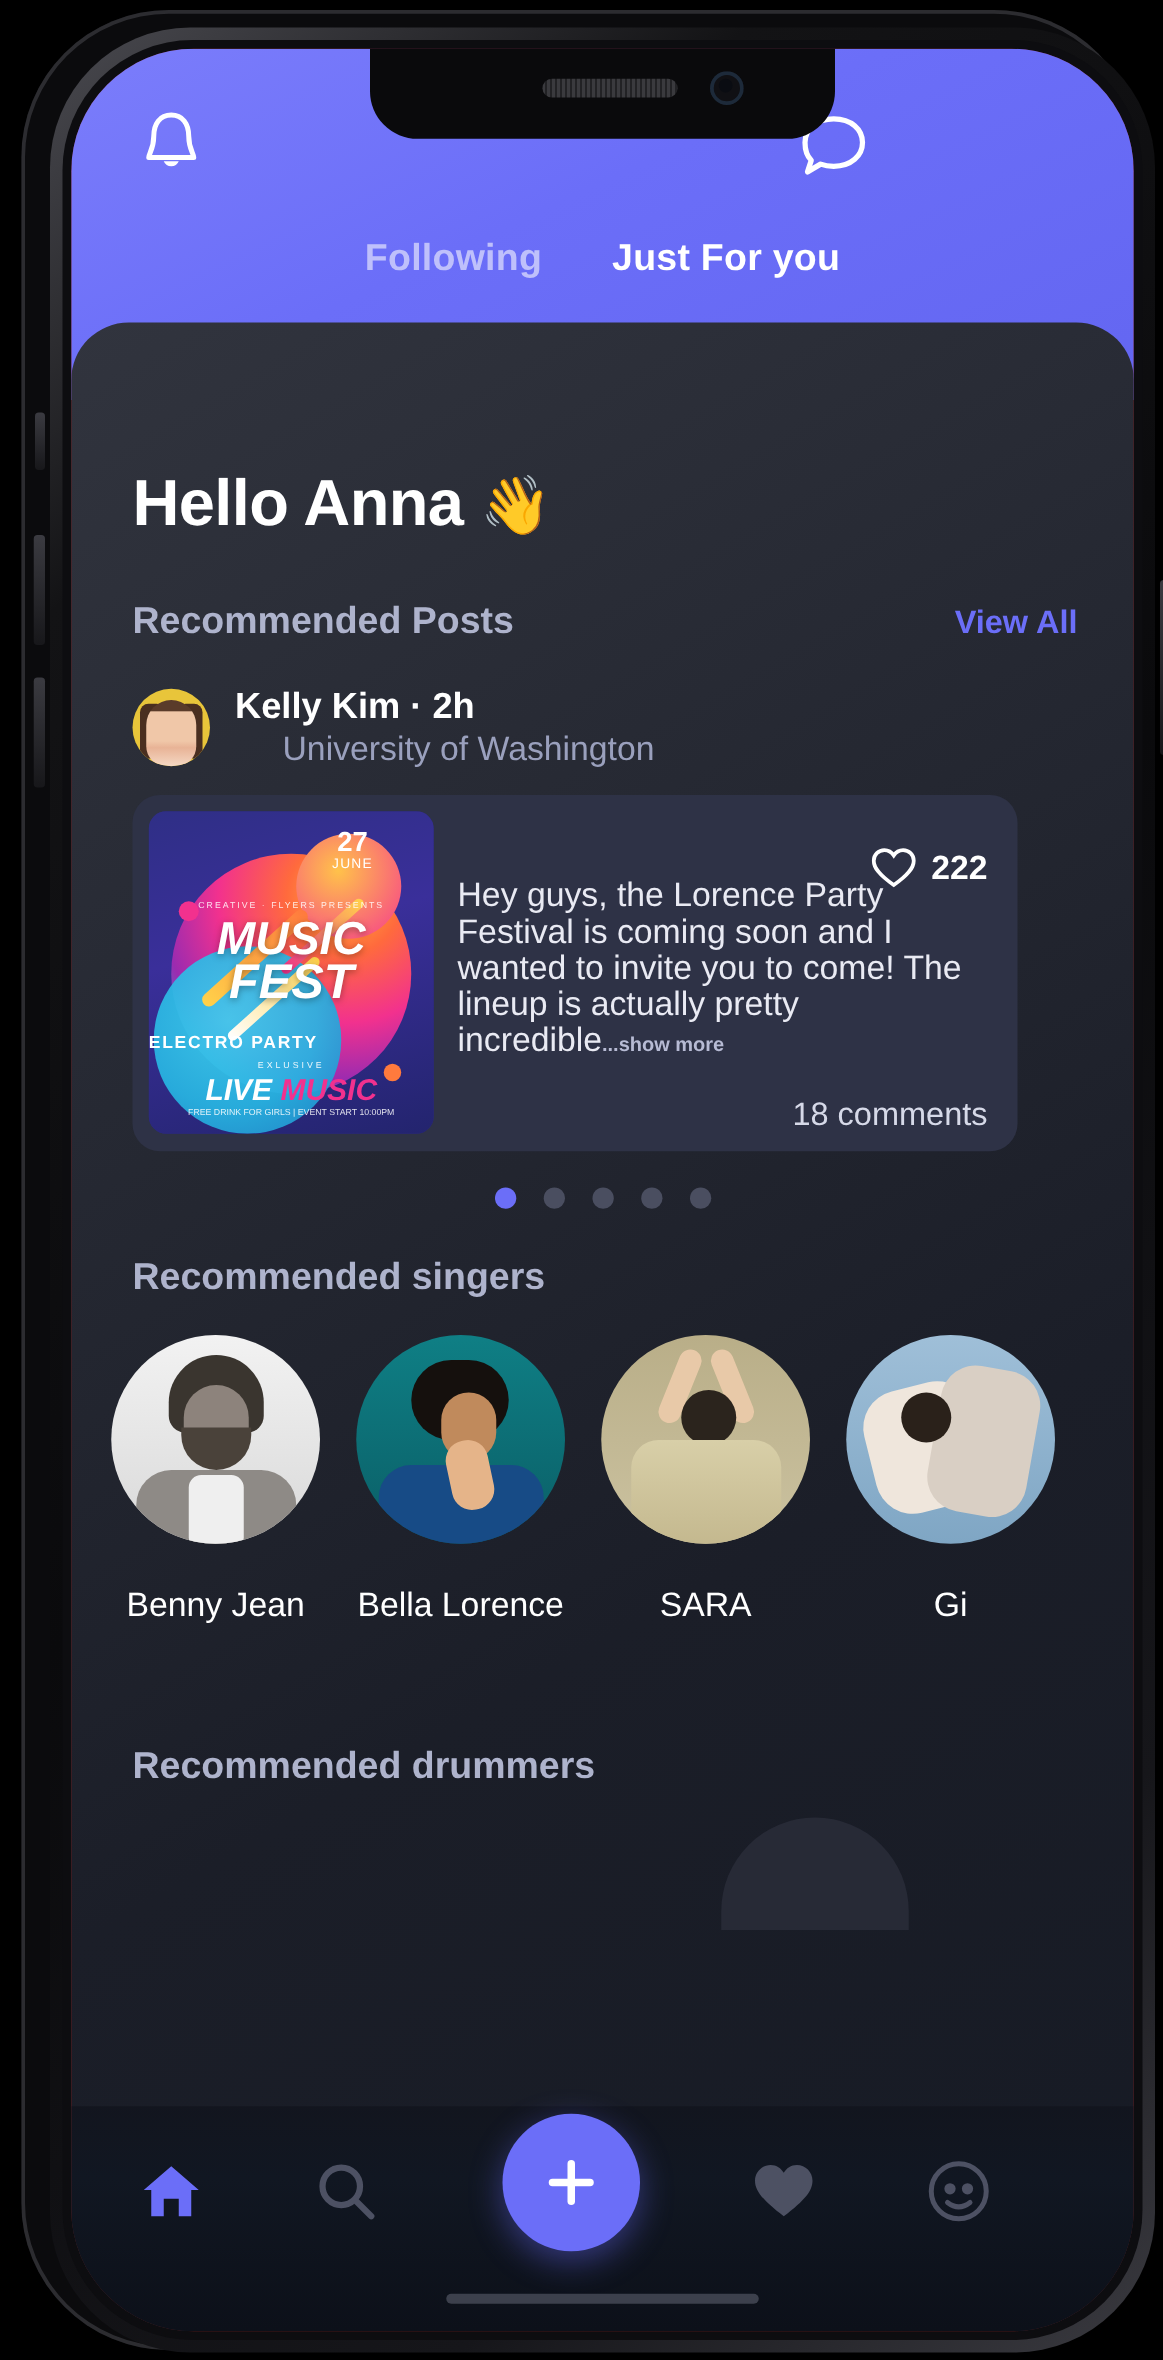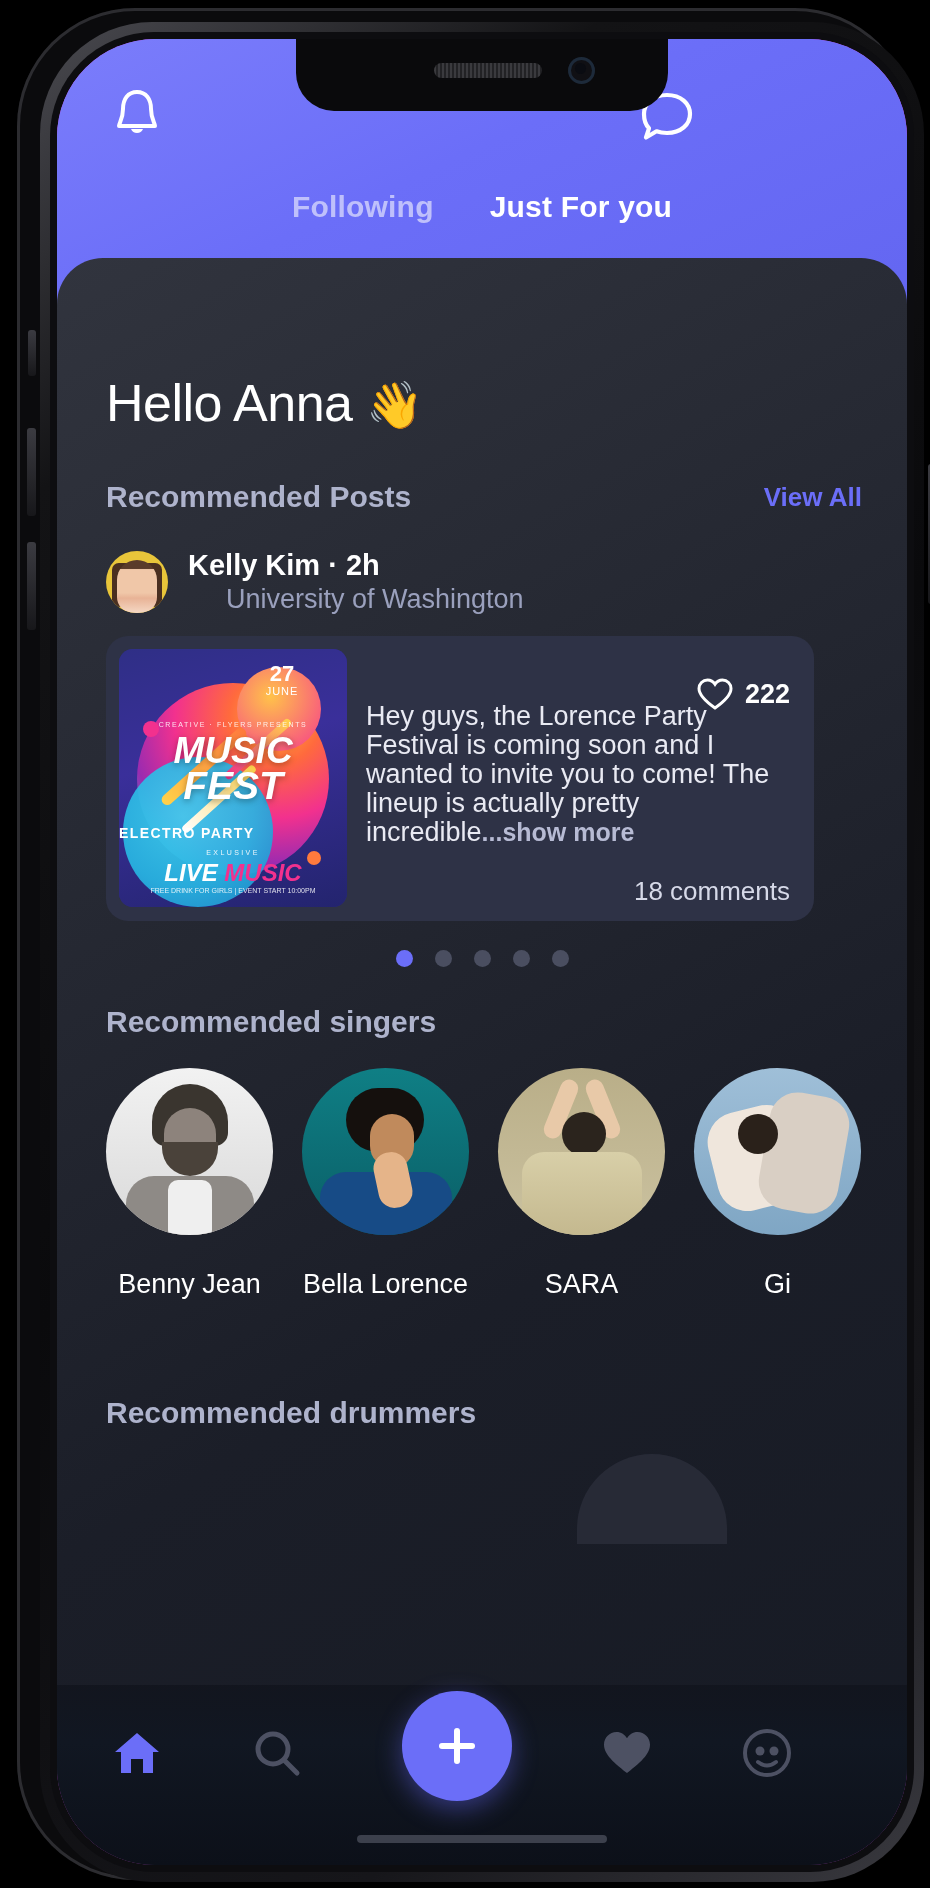--- a/index.html
+++ b/index.html
@@ -19,21 +19,21 @@
   
   .btn-side { position:absolute; background:linear-gradient(180deg,#3b3b41,#17171a);
               border-radius:3px; }
   #btn-mute  { left:11px; top:322px; width:8px;  height:46px; }
   #btn-volup { left:10px; top:420px; width:9px;  height:88px; }
   #btn-voldn { left:10px; top:534px; width:9px;  height:88px; }
   #btn-power { left:911px; top:456px; width:9px; height:140px; }
 
   
   #screen { position:absolute; left:40px; top:31px; width:850px; height:1826px;
-            border-radius:98px; overflow:hidden; background:#d946ef; }
+            border-radius:98px; overflow:hidden; background:#7f1d1d; }
 
   
   #app-header { position:absolute; left:0; top:0; width:850px; height:281px;
                 background:linear-gradient(155deg,#7b7dfb 0%, #6b6ef8 45%, #6366f1 100%); }
   #bell-btn { position:absolute; left:48px; top:43px; width:64px; height:64px;
               display:flex; align-items:center; justify-content:center; }
   #chat-btn { position:absolute; left:578px; top:48px; width:64px; height:60px;
               display:flex; align-items:center; justify-content:center; }
 
   #tabbar { position:absolute; left:0; top:138px; width:850px; height:60px;
@@ -41,21 +41,21 @@
   .tab { font-size:30px; font-weight:bold; letter-spacing:.2px; }
   .tab.inactive { color:#bfc0fb; }
   .tab.active   { color:#ffffff; }
 
   
   #sheet { position:absolute; left:0; top:219px; width:850px; height:1607px;
            border-top-left-radius:46px; border-top-right-radius:46px;
            background:linear-gradient(150deg,#31343e 0%, #272a34 28%, #1b1e28 62%, #161a24 100%);
            overflow:hidden; }
 
-  #greeting { position:absolute; left:49px; top:115px; font-size:52px; font-weight:normal;
+  #greeting { position:absolute; left:49px; top:115px; font-size:52px; font-weight:bold;
               color:#ffffff; letter-spacing:-.5px; white-space:nowrap; }
   #greeting .wave { font-size:46px; }
 
   #rec-posts-row { position:absolute; left:49px; top:222px; width:756px; height:44px; }
   #rec-posts-title { position:absolute; left:0; top:0; font-size:30px; font-weight:bold;
                      color:#aeb3cc; }
   #view-all { position:absolute; right:0; top:2px; font-size:26px; font-weight:bold;
               color:#6b6ef8; }
 
   
@@ -110,32 +110,32 @@
   .p-live { position:absolute; left:0; top:210px; width:228px; text-align:center;
             font-size:24px; font-weight:bold; font-style:italic; color:#ffffff; }
   .p-live span.m2 { color:#f2318e; }
   .p-foot { position:absolute; left:0; top:238px; width:228px; text-align:center;
             font-size:7px; color:#ffffff; opacity:.85; }
 
   #like-row { position:absolute; right:24px; top:22px; display:flex; align-items:center; gap:12px;margin-top:20px; }
   #like-count { font-size:27px; font-weight:bold; color:#ffffff; }
   #post-text { position:absolute; left:260px; top:66px; width:420px; font-size:27px;
                line-height:1.07; color:#e9eaf3; }
-  #show-more { color:#b7bbd4; font-weight:bold; font-size:25px; }
+  #show-more { color:#b7bbd4; font-weight:bold; font-size:16px; }
   #comments { position:absolute; right:24px; bottom:14px; font-size:26px; color:#d6d9e8; }
 
   
   #dots { position:absolute; left:0; top:692px; width:850px; display:flex;
           justify-content:center; gap:22px; }
   .dot { width:17px; height:17px; border-radius:50%; background:#4a4e60; }
   .dot.on { background:#6b6ef8; }
 
   #rec-singers-title { position:absolute; left:49px; top:747px; font-size:30px;
                        font-weight:bold; color:#aeb3cc; }
-  #singers { position:absolute; left:49px; top:810px; width:801px; height:290px; }
+  #singers { position:absolute; left:32px; top:810px; width:801px; height:290px; }
   .singer { position:absolute; top:0; width:167px; }
   .singer .pic { width:167px; height:167px; border-radius:50%; overflow:hidden; position:relative; }
   .singer .nm { margin-top:34px; text-align:center; font-size:27px; color:#ffffff; }
   #s0 { left:0; }  #s1 { left:196px; } #s2 { left:392px; } #s3 { left:588px; }
 
   .bj { background:linear-gradient(180deg,#f2f2f2,#d9d9d9); }
   .bj .hair { position:absolute; left:46px; top:16px; width:76px; height:62px;
               border-radius:40px 40px 14px 14px; background:#3a352f; }
   .bj .face { position:absolute; left:58px; top:40px; width:52px; height:62px;
               border-radius:26px 26px 24px 24px; background:#8d837c; }

